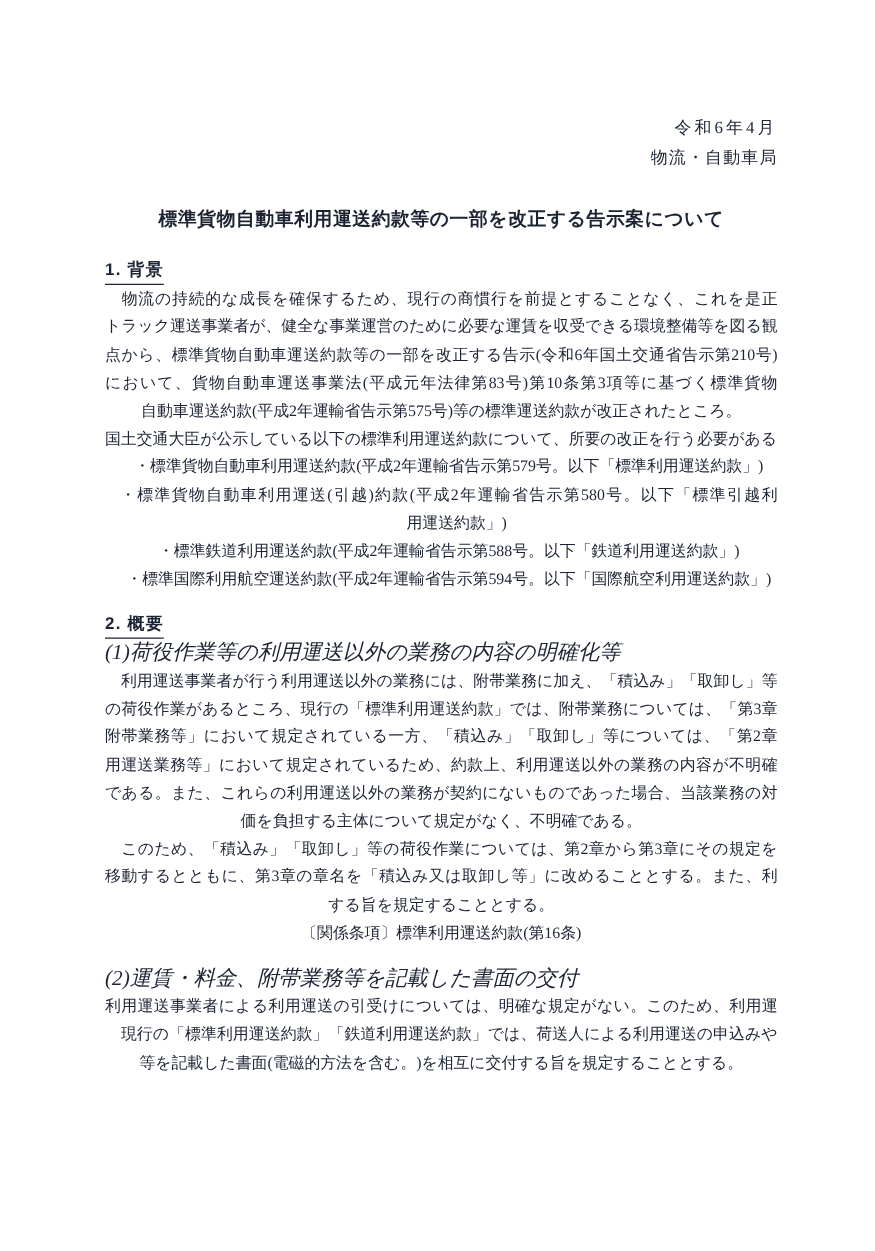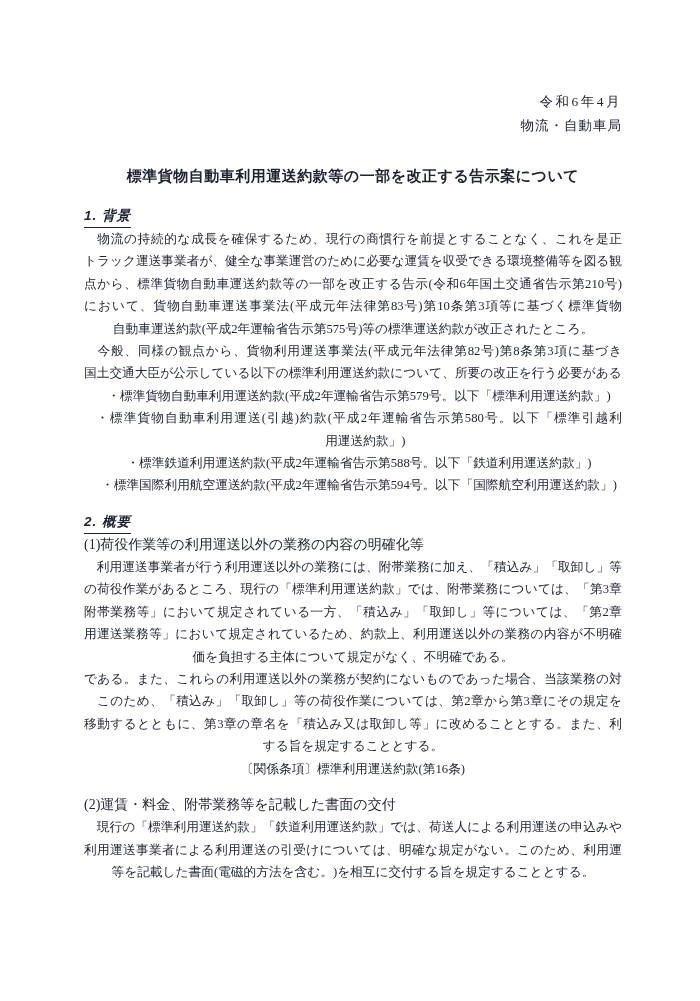--- a/index.html
+++ b/index.html
@@ -34,21 +34,20 @@
     font-size: 15px;
     line-height: 24px;
     letter-spacing: 0.5px;
   }
   
   .sec-heading {
     font-family: "Liberation Sans", "DejaVu Sans", sans-serif;
     font-weight: bold;
     font-size: 13.5px;
     line-height: 20px;
-    font-style: italic;
   }
   .sec-heading.first { margin-top: 18px; }
   .sec-heading.second { margin-top: 15px; }
   .sec-heading .underline {
     display: inline-block;
     border-bottom: 1.5px solid #1c2333;
     padding-bottom: 1px;
     letter-spacing: 1px;
   }
   
@@ -61,24 +60,25 @@
     overflow: hidden;
     text-align: center;
   }
   .tline.full {
     white-space: normal;
     text-align: justify;
     text-align-last: justify;
   }
   .bullets { margin-left: 12px; }
   .item-heading {
-    font-size: 14px;
+    font-size: 17px;
     line-height: 22.4px;
     height: 22.4px;
     white-space: nowrap;
+    font-style: italic;
   }
   .item2 { margin-top: 14px; }
 </style>
 </head>
 <body>
 
 <div class="page">
 
   <div class="doc-header">
     <div class="date">令和6年4月</div>
@@ -90,21 +90,20 @@
   <div class="sec-heading first">
     <span class="underline">1. 背景</span>
   </div>
 
   <div class="para-block">
       <div class="tline full">　物流の持続的な成長を確保するため、現行の商慣行を前提とすることなく、これを是正し、</div>
       <div class="tline full">トラック運送事業者が、健全な事業運営のために必要な運賃を収受できる環境整備等を図る観</div>
       <div class="tline full">点から、標準貨物自動車運送約款等の一部を改正する告示(令和6年国土交通省告示第210号)</div>
       <div class="tline full">において、貨物自動車運送事業法(平成元年法律第83号)第10条第3項等に基づく標準貨物</div>
       <div class="tline">自動車運送約款(平成2年運輸省告示第575号)等の標準運送約款が改正されたところ。</div>
-      <div class="tline full">　今般、同様の観点から、貨物利用運送事業法(平成元年法律第82号)第8条第3項に基づき</div>
       <div class="tline">国土交通大臣が公示している以下の標準利用運送約款について、所要の改正を行う必要がある。</div>
     </div>
 
   <div class="para-block bullets">
       <div class="tline">・標準貨物自動車利用運送約款(平成2年運輸省告示第579号。以下「標準利用運送約款」)</div>
       <div class="tline full">・標準貨物自動車利用運送(引越)約款(平成2年運輸省告示第580号。以下「標準引越利</div>
       <div class="tline">　用運送約款」)</div>
       <div class="tline">・標準鉄道利用運送約款(平成2年運輸省告示第588号。以下「鉄道利用運送約款」)</div>
       <div class="tline">・標準国際利用航空運送約款(平成2年運輸省告示第594号。以下「国際航空利用運送約款」)</div>
     </div>
@@ -113,31 +112,31 @@
     <span class="underline">2. 概要</span>
   </div>
 
   <div class="item">
     <div class="item-heading">(1)荷役作業等の利用運送以外の業務の内容の明確化等</div>
     <div class="para-block">
         <div class="tline full">　利用運送事業者が行う利用運送以外の業務には、附帯業務に加え、「積込み」「取卸し」等</div>
         <div class="tline full">の荷役作業があるところ、現行の「標準利用運送約款」では、附帯業務については、「第3章</div>
         <div class="tline full">附帯業務等」において規定されている一方、「積込み」「取卸し」等については、「第2章　利</div>
         <div class="tline full">用運送業務等」において規定されているため、約款上、利用運送以外の業務の内容が不明確</div>
+        <div class="tline full">である。また、これらの利用運送以外の業務が契約にないものであった場合、当該業務の対</div>
         <div class="tline">価を負担する主体について規定がなく、不明確である。</div>
-        <div class="tline full">である。また、これらの利用運送以外の業務が契約にないものであった場合、当該業務の対</div>
         <div class="tline full">　このため、「積込み」「取卸し」等の荷役作業については、第2章から第3章にその規定を</div>
         <div class="tline full">移動するとともに、第3章の章名を「積込み又は取卸し等」に改めることとする。また、利</div>
         <div class="tline">する旨を規定することとする。</div>
         <div class="tline">〔関係条項〕標準利用運送約款(第16条)</div>
       </div>
   </div>
 
   <div class="item item2">
     <div class="item-heading">(2)運賃・料金、附帯業務等を記載した書面の交付</div>
     <div class="para-block">
+        <div class="tline full">利用運送事業者による利用運送の引受けについては、明確な規定がない。このため、利用運</div>
         <div class="tline full">　現行の「標準利用運送約款」「鉄道利用運送約款」では、荷送人による利用運送の申込みや</div>
-        <div class="tline full">利用運送事業者による利用運送の引受けについては、明確な規定がない。このため、利用運</div>
         <div class="tline">等を記載した書面(電磁的方法を含む。)を相互に交付する旨を規定することとする。</div>
       </div>
   </div>
 
 </div>
 
 </body></html>

